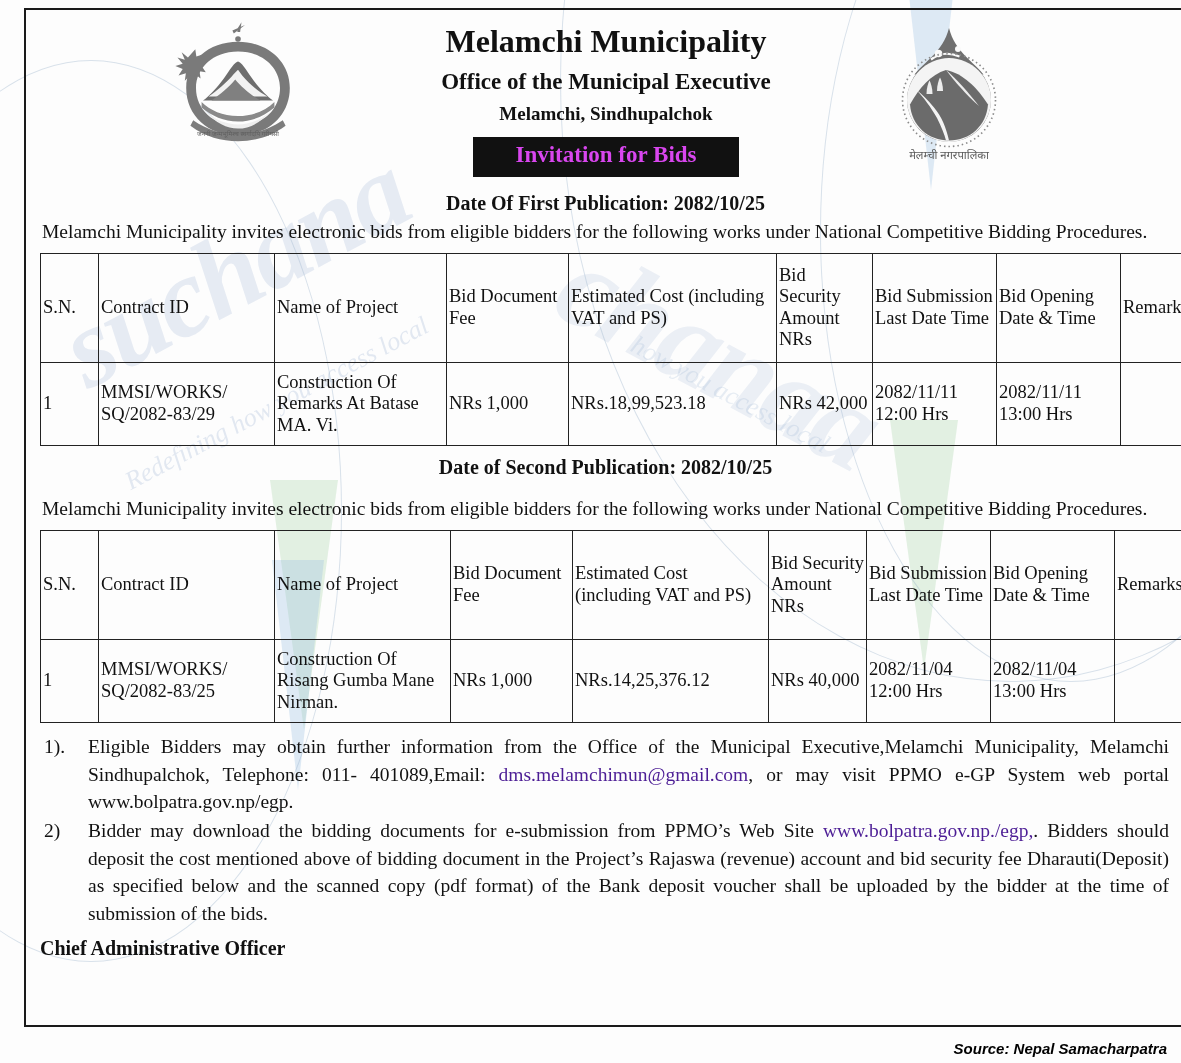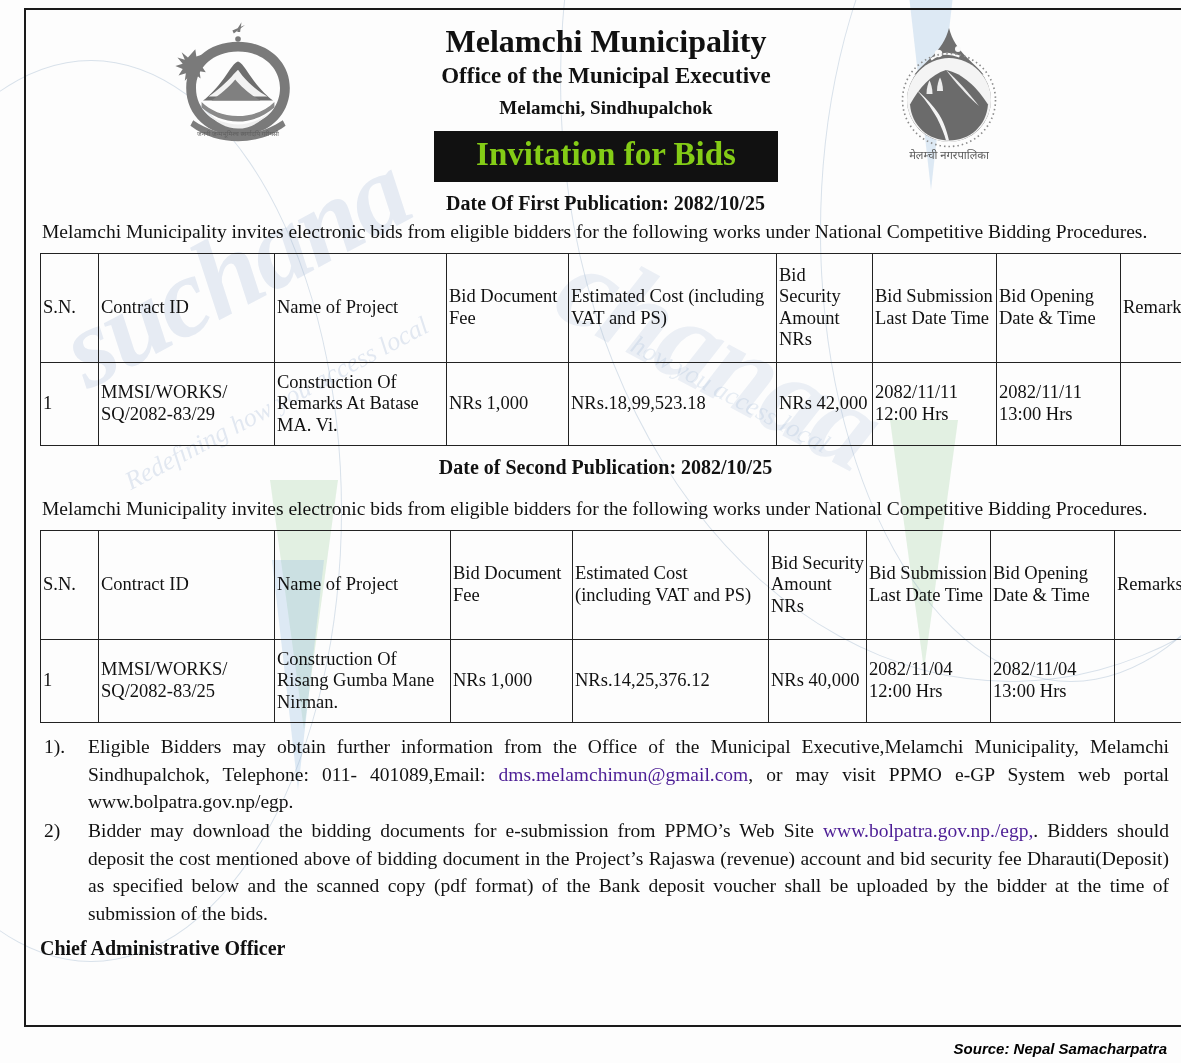--- a/index.html
+++ b/index.html
@@ -137,35 +137,35 @@
   .org-title {
     font-size: 32px;
     font-weight: bold;
     letter-spacing: 0px;
     margin-top: 6px;
     line-height: 1.1;
   }
   .org-sub1 {
     font-size: 23px;
     font-weight: bold;
-    margin-top: 4px;
+    margin-top: 10px;
     line-height: 1.1;
   }
   .org-sub2 {
     font-size: 19px;
     font-weight: bold;
     margin-top: 10px;
     line-height: 1.1;
     text-align: center;
   }
   .ifb-band {
     display: inline-block;
     background: #111111;
-    color: #84cc16;
-    font-size: 33px;
+    color: #d946ef;
+    font-size: 23px;
     font-weight: bold;
     padding: 5px 42px 8px 42px;
     margin-top: 12px;
     line-height: 1.15;
   }
 
   
   .section {
     padding: 0 14px;
     position: relative;

